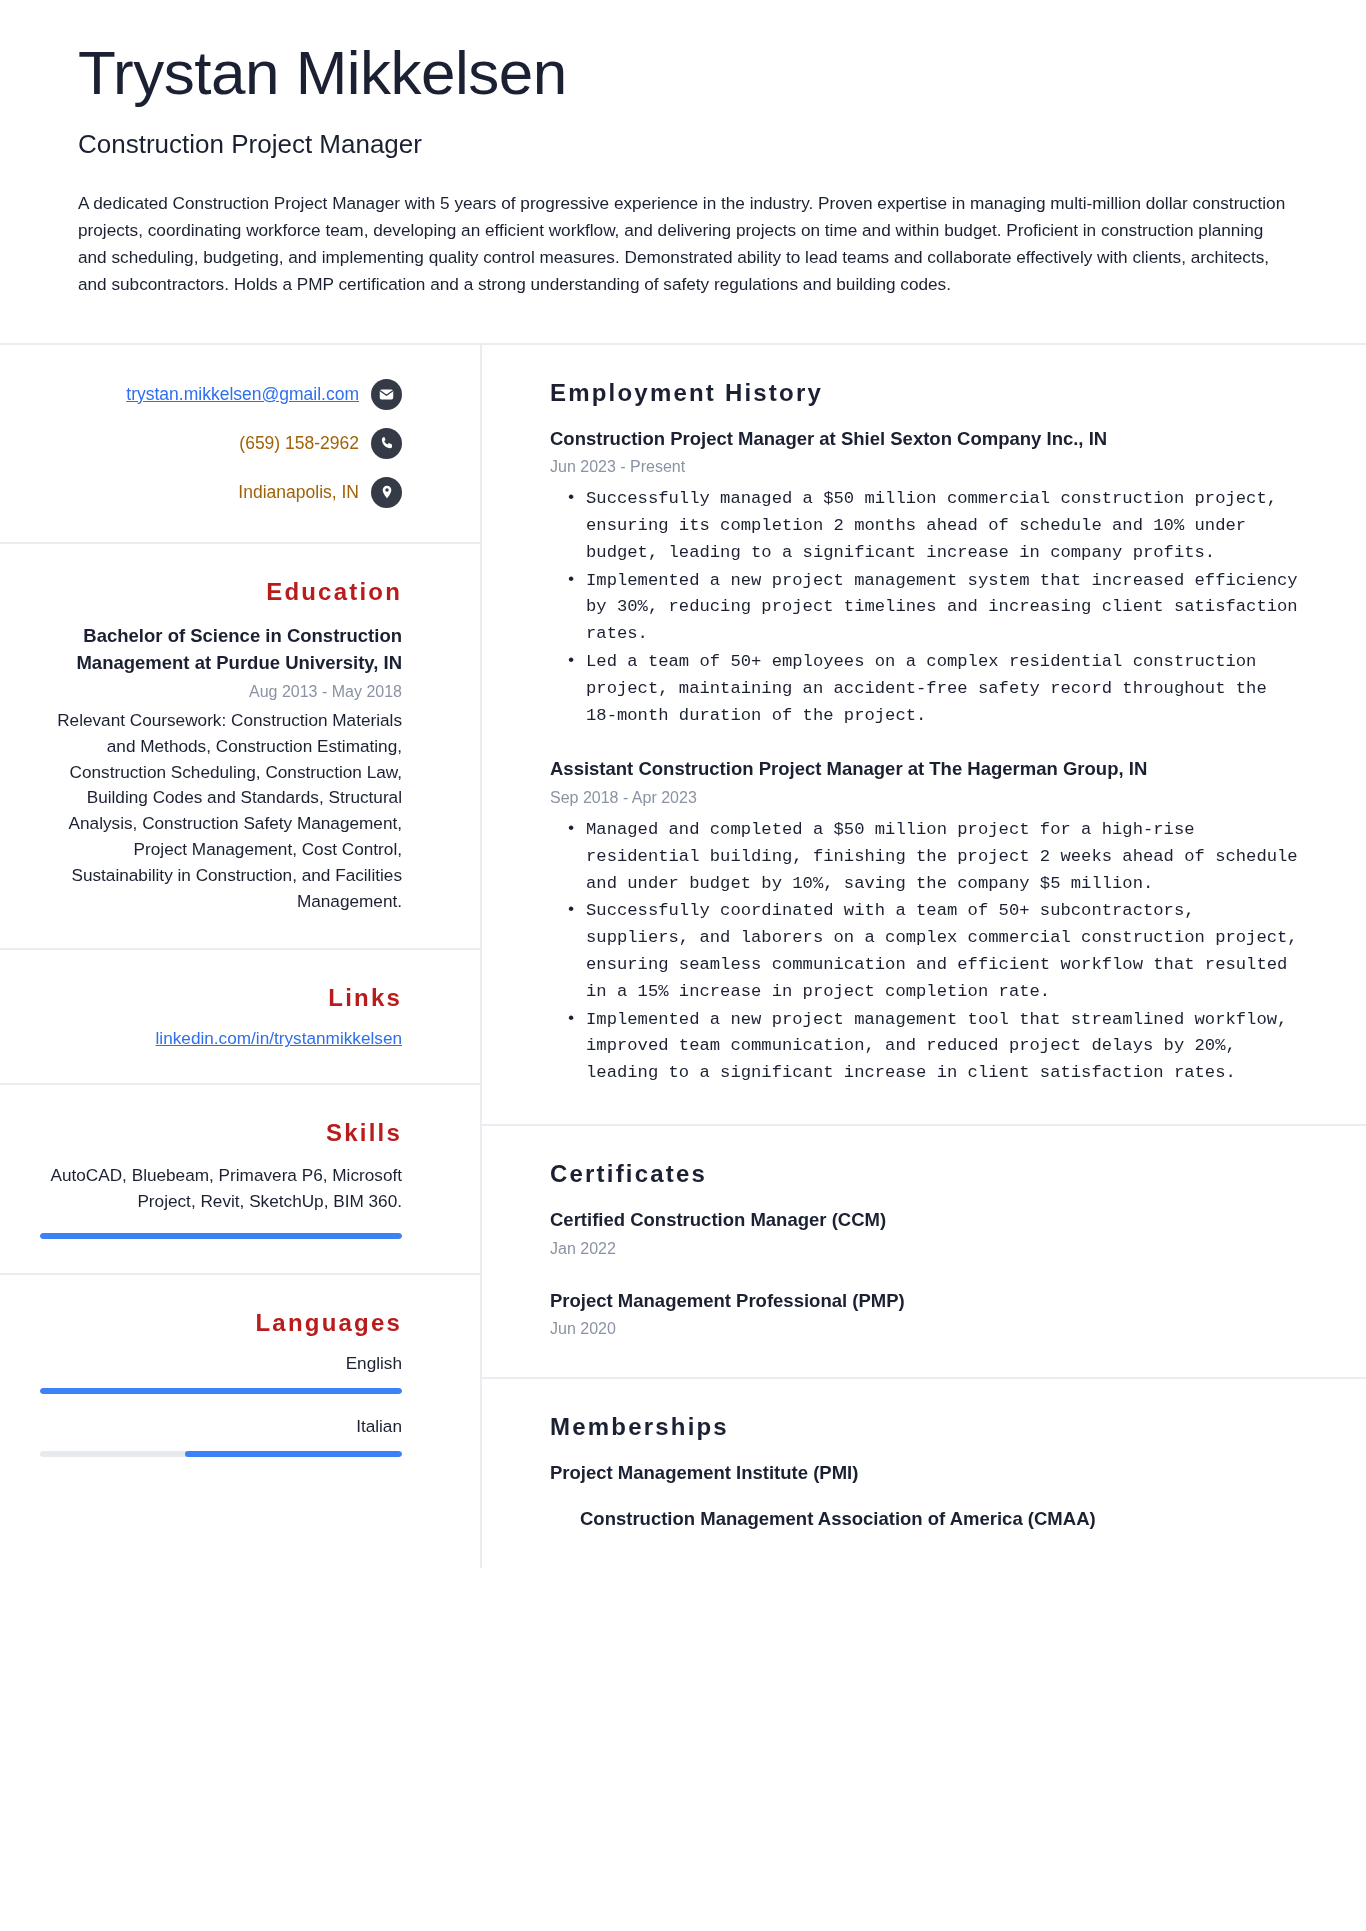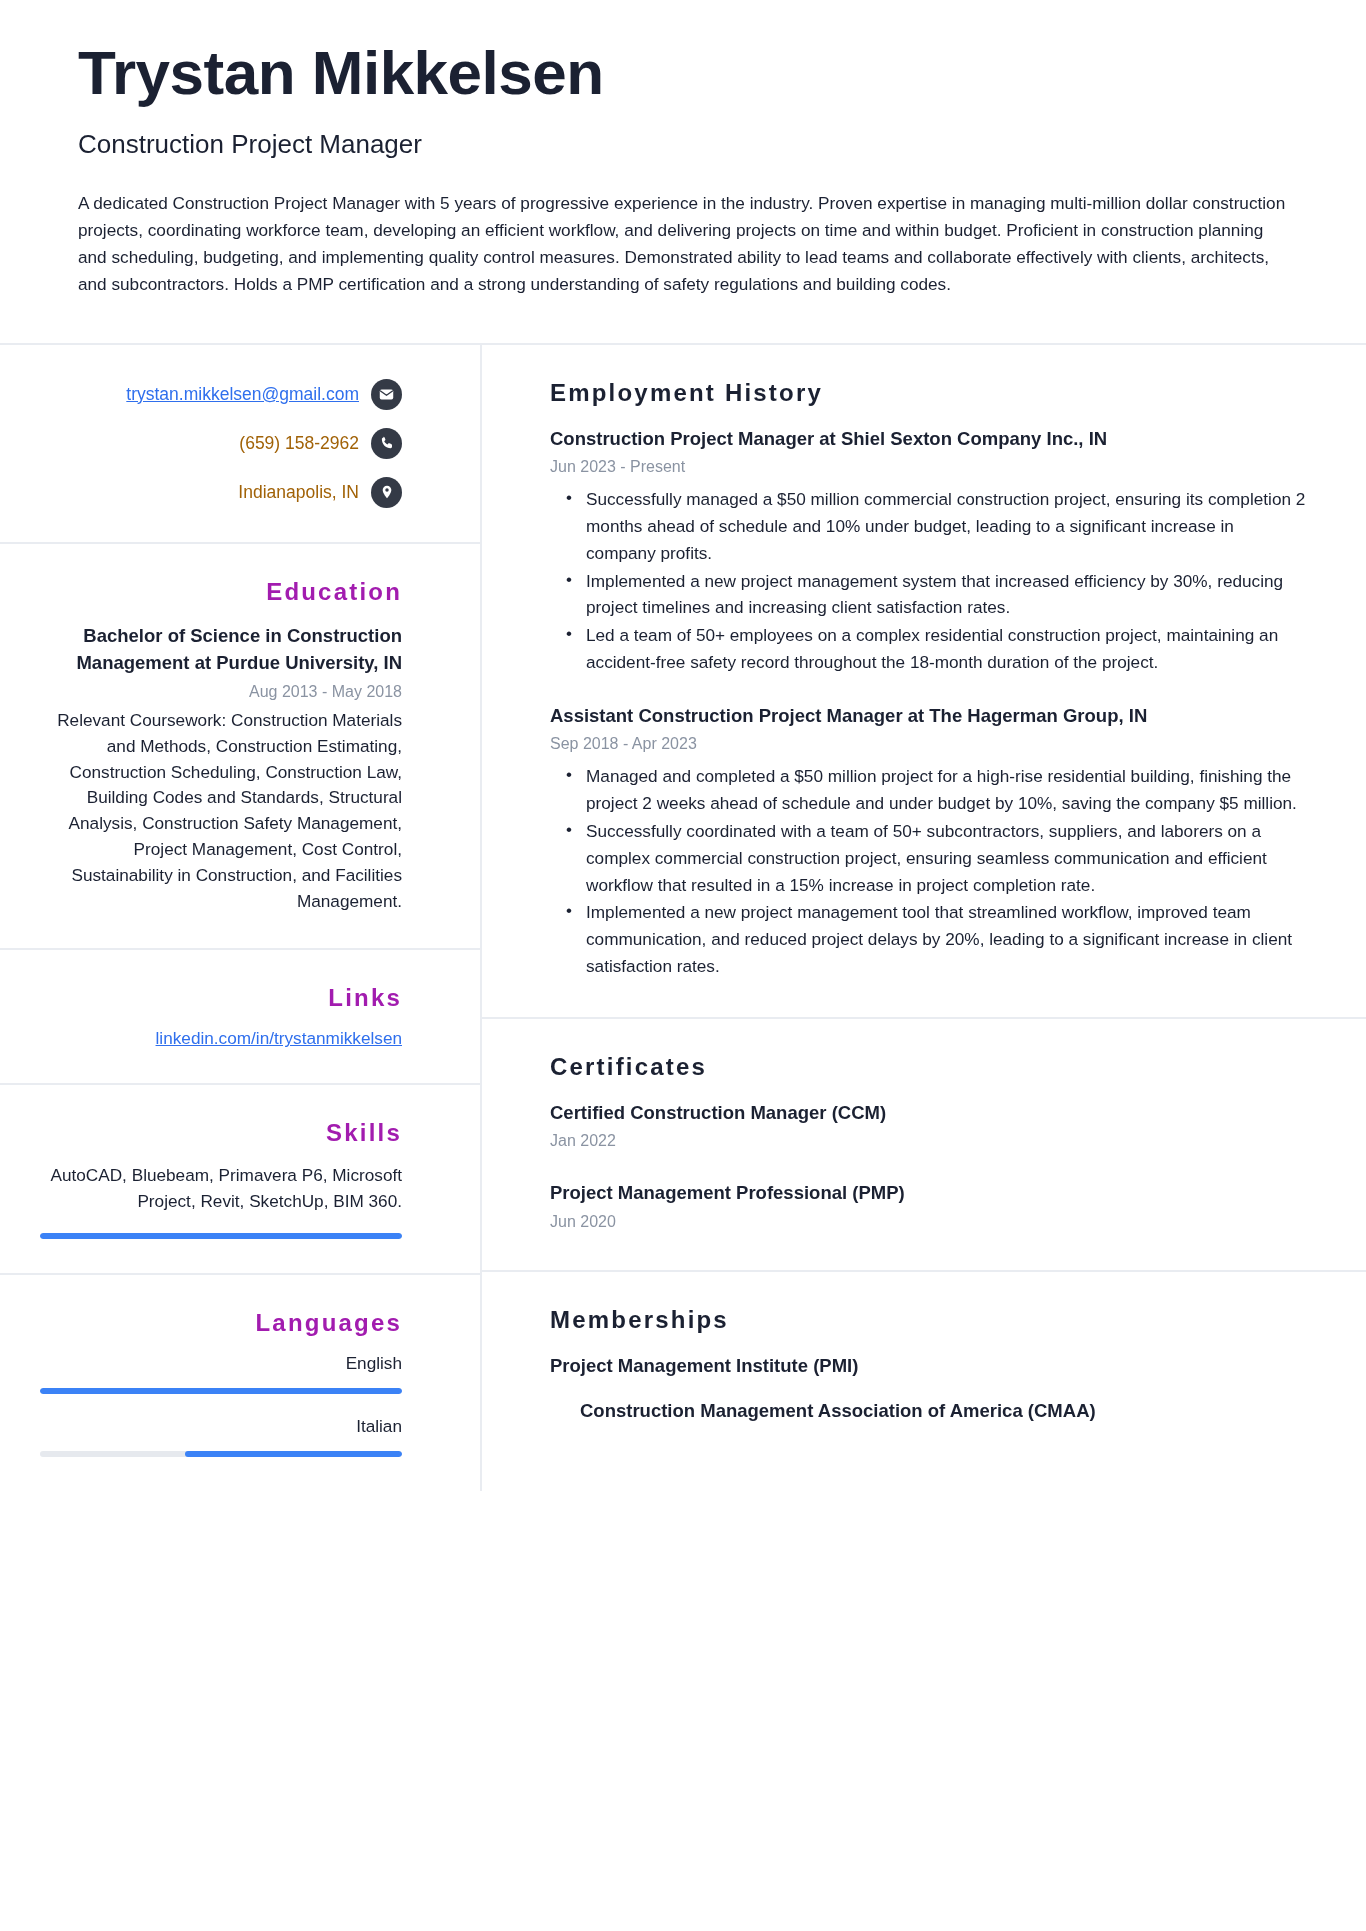--- a/index.html
+++ b/index.html
@@ -24,21 +24,21 @@
   }
 
   
   .header {
     padding: 40px 78px 44px 78px;
   }
 
   .full-name {
     font-size: 62px;
     line-height: 1.08;
-    font-weight: 700;
+    font-weight: 400;
     color: #1b2132;
     letter-spacing: -0.5px;
     margin-bottom: 22px;
   }
 
   .job-title {
     font-size: 26px;
     font-weight: 400;
     color: #1b2132;
     margin-bottom: 30px;
@@ -111,21 +111,21 @@
     display: flex;
     align-items: center;
     justify-content: center;
     flex: 0 0 31px;
   }
   .icon-circle svg { display: block; }
 
   .section-heading-left {
     font-size: 24px;
     font-weight: 700;
-    color: #a21caf;
+    color: #b91c1c;
     letter-spacing: 2.2px;
     margin-bottom: 16px;
     text-align: right;
   }
 
   .edu-degree {
     font-size: 18.5px;
     font-weight: 700;
     color: #1b2132;
     line-height: 1.47;
@@ -221,20 +221,21 @@
     margin: 7px 0 0 0;
     padding-left: 36px;
     list-style: none;
   }
   .bullets li {
     font-size: 17.2px;
     line-height: 1.56;
     color: #1b2132;
     position: relative;
     margin-bottom: 1px;
+    font-family: Liberation Mono, monospace;
   }
   .bullets li::before {
     content: "\2022";
     position: absolute;
     left: -20px;
     top: -1px;
     font-size: 17px;
     color: #1b2132;
   }
 

